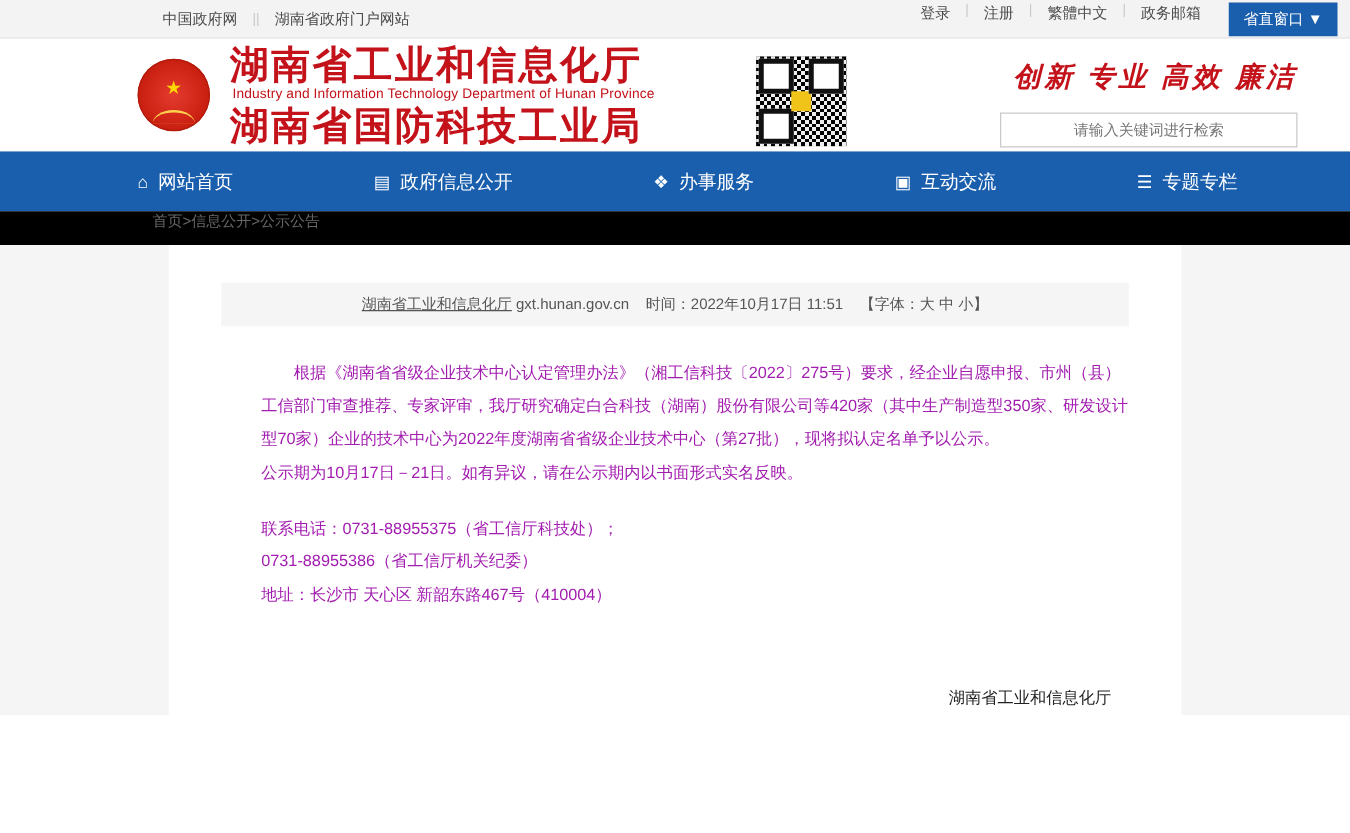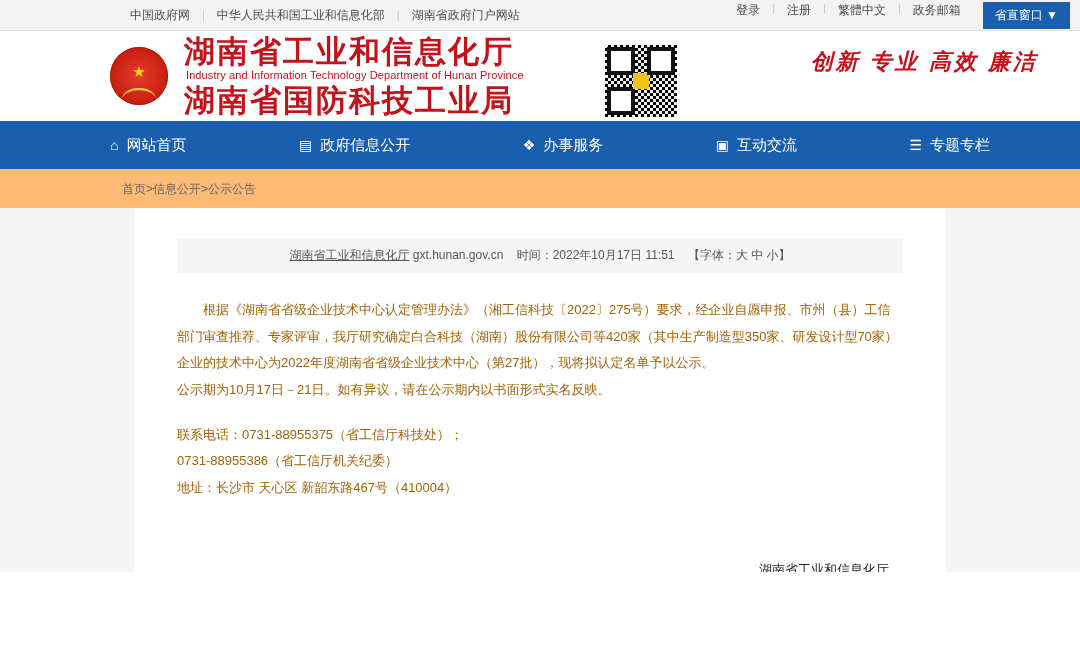--- a/index.html
+++ b/index.html
@@ -212,22 +212,22 @@
     margin-right: 8px;
     font-size: 14px;
     color: #ffffff;
     line-height: 1;
   }
 
   
   .crumb {
     font-size: 12px;
     color: #666;
-    padding: 12px 0 10px 122px;
-    background: #fdba74;
+    padding: 0 0 10px 122px;
+    background: #000000;
   }
   .crumb a { color: #666; text-decoration: none; }
 
   
   .content-wrap {
     background: #f5f5f5;
     padding: 0 0 0 0;
     min-height: 440px;
   }
   .card {
@@ -249,23 +249,24 @@
   .meta {
     background: #f5f5f5;
     text-align: center;
     font-size: 12px;
     color: #555;
     padding: 9px 0;
   }
   .meta .u { text-decoration: underline; }
   .body-text {
     font-size: 13px;
-    color: #a16207;
+    color: #a21caf;
     line-height: 2.05;
     margin-top: 24px;
+    margin-left: 32px;
   }
   .body-text p { margin: 0; }
   .indent { text-indent: 2em; }
   .u { text-decoration: underline; }
   .gap { height: 18px; }
   .contact {
     margin-left: 42px;
   }
   .contact-ind {
     margin-left: 92px;
@@ -281,21 +282,20 @@
 </style>
 </head>
 <body>
 
 <div id="page">
 
   <div class="topbar">
     <div class="topbar-left">
       <a class="tb-link" href="#">中国政府网</a>
       <span class="tb-sep">|</span>
-      <a class="tb-link" href="#">中华人民共和国工业和信息化部</a>
       <span class="tb-sep">|</span>
       <a class="tb-link" href="#">湖南省政府门户网站</a>
     </div>
     <div class="topbar-right">
       <a class="tb-link" href="#">登录</a>
       <span class="tb-sep">|</span>
       <a class="tb-link" href="#">注册</a>
       <span class="tb-sep">|</span>
       <a class="tb-link" href="#">繁體中文</a>
       <span class="tb-sep">|</span>
@@ -313,20 +313,23 @@
       <div class="title-cn1">湖南省工业和信息化厅</div>
       <div class="title-en">Industry and Information Technology Department of Hunan Province</div>
       <div class="title-cn2">湖南省国防科技工业局</div>
     </div>
     <div class="qr">
       <span class="qr-core"></span>
       <span class="qr-dot"></span>
     </div>
     <div class="slogan-wrap">
       <div class="slogan">创新 专业 高效 廉洁</div>
+      <div class="search-box">
+        <input class="search-input" type="text" placeholder="请输入关键词进行检索" style="">
+      </div>
     </div>
   </div>
 
   <div class="nav">
     <div class="nav-inner">
       <div class="nav-item">
         <span class="nav-ico">⌂</span>
         <span>网站首页</span>
       </div>
       <div class="nav-item">

